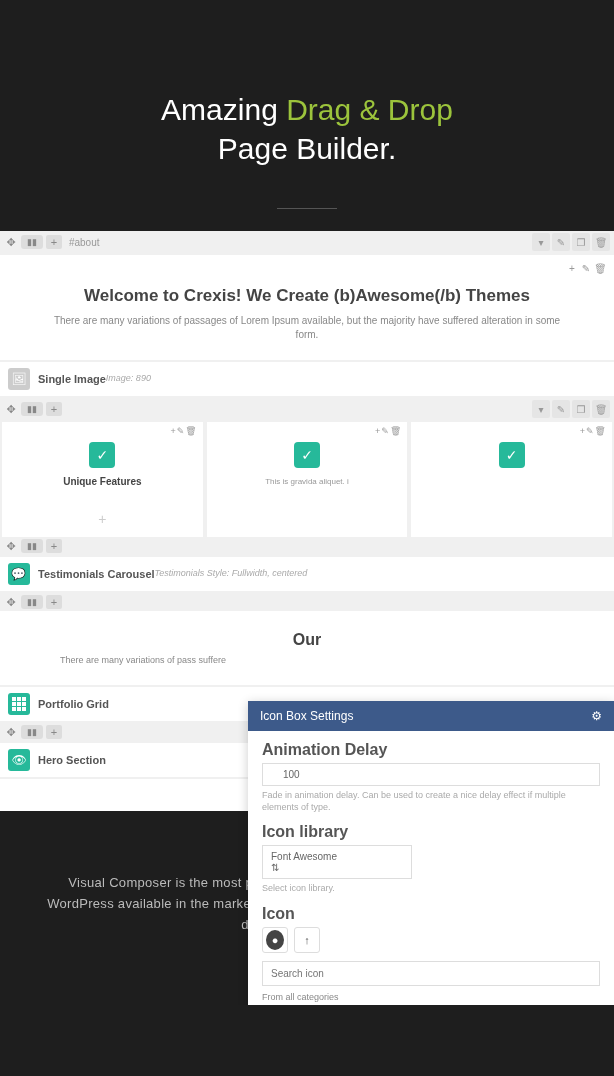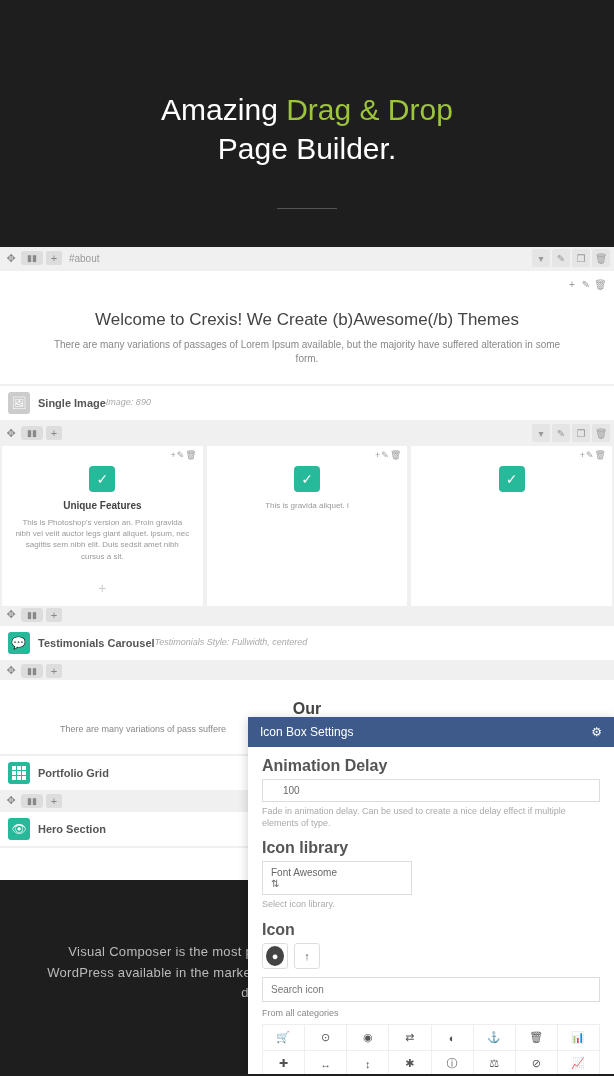--- a/index.html
+++ b/index.html
@@ -1,32 +1,32 @@
 <!DOCTYPE html>
 <html><head>
 <meta charset="utf-8">
 <style>
 * { margin: 0; padding: 0; box-sizing: border-box; font-family: Arial, sans-serif; }
 body { background: #1e1e1e; width: 614px; }
-.hero { text-align: center; padding: 90px 20px 38px; }
+.hero { text-align: center; padding: 90px 20px 22px; }
 .hero h1 { font-size: 30px; font-weight: 300; color: #fff; line-height: 1.3; }
 .hero h1 .accent { color: #9cc43c; }
 .hero .divider { width: 60px; height: 1px; background: #555; margin: 40px auto 0; }
 .builder { background: #f0f0f0; margin: 0; font-size: 11px; color: #666; }
 .row-header { display: flex; align-items: center; background: #f0f0f0; padding: 2px 4px; gap: 3px; }
 .move-icon { width: 14px; height: 14px; color: #888; display: inline-flex; align-items: center; justify-content: center; }
 .pill-btn { background: #ddd; border-radius: 3px; padding: 2px 6px; font-size: 9px; color: #888; display: inline-block; }
 .plus-btn { background: #ddd; border-radius: 2px; width: 16px; height: 14px; color: #888; font-size: 11px; display: inline-flex; align-items: center; justify-content: center; }
 .hash-label { font-size: 10px; color: #999; margin-left: 4px; }
 .row-actions-right { margin-left: auto; display: flex; gap: 2px; }
 .action-btn { width: 18px; height: 18px; background: #e5e5e5; color: #999; display: inline-flex; align-items: center; justify-content: center; font-size: 10px; border-radius: 2px; }
 .content-section { background: #fff; padding: 8px; margin: 2px 0; }
 .mini-actions { display: flex; gap: 2px; justify-content: flex-end; color: #999; font-size: 10px; }
 .mini-actions span { width: 12px; text-align: center; }
-.welcome-title { text-align: center; font-size: 17px; font-weight: 400; color: #444; margin: 20px 0 8px; }
+.welcome-title { text-align: center; font-size: 17px; font-weight: 700; color: #444; margin: 12px 0 8px; }
 .welcome-sub { text-align: center; font-size: 10px; color: #888; margin-bottom: 10px; padding: 0 40px; line-height: 1.4; }
 .element-row { display: flex; align-items: center; background: #fff; padding: 6px 8px; gap: 8px; margin: 2px 0; }
 .element-icon { width: 22px; height: 22px; background: #26b99a; border-radius: 3px; display: flex; align-items: center; justify-content: center; color: #fff; font-size: 12px; }
 .element-icon.img { background: #ccc; }
 .element-info { display: flex; }
 .element-name { font-size: 11px; font-weight: 600; color: #555; }
 .element-meta { font-size: 9px; color: #aaa; font-style: italic; }
 .three-col { display: flex; gap: 4px; padding: 0 2px; margin-top: 2px; }
 .col { flex: 1; background: #fff; padding: 6px; position: relative; }
 .col-actions { position: absolute; top: 4px; right: 6px; display: flex; gap: 1px; color: #999; font-size: 9px; }
@@ -118,21 +118,20 @@
   <div class="three-col">
     <div class="col">
       <div class="col-actions">
             <span>+</span>
             <span>✎</span>
             <span>🗑</span>
           </div>
       <div class="icon-box-center">
         <div class="check-badge">✓</div>
         <div class="feature-title">Unique Features</div>
-        <div class="feature-desc">This is Photoshop's version an. Proin gravida nibh vel velit auctor legs giant aliquet. ipsum, nec sagittis sem nibh elit. Duis sedsit amet nibh cursus a sit.</div>
       </div>
       <div class="add-plus">+</div>
     </div>
     <div class="col">
       <div class="col-actions">
             <span>+</span>
             <span>✎</span>
             <span>🗑</span>
           </div>
       <div class="icon-box-center">

